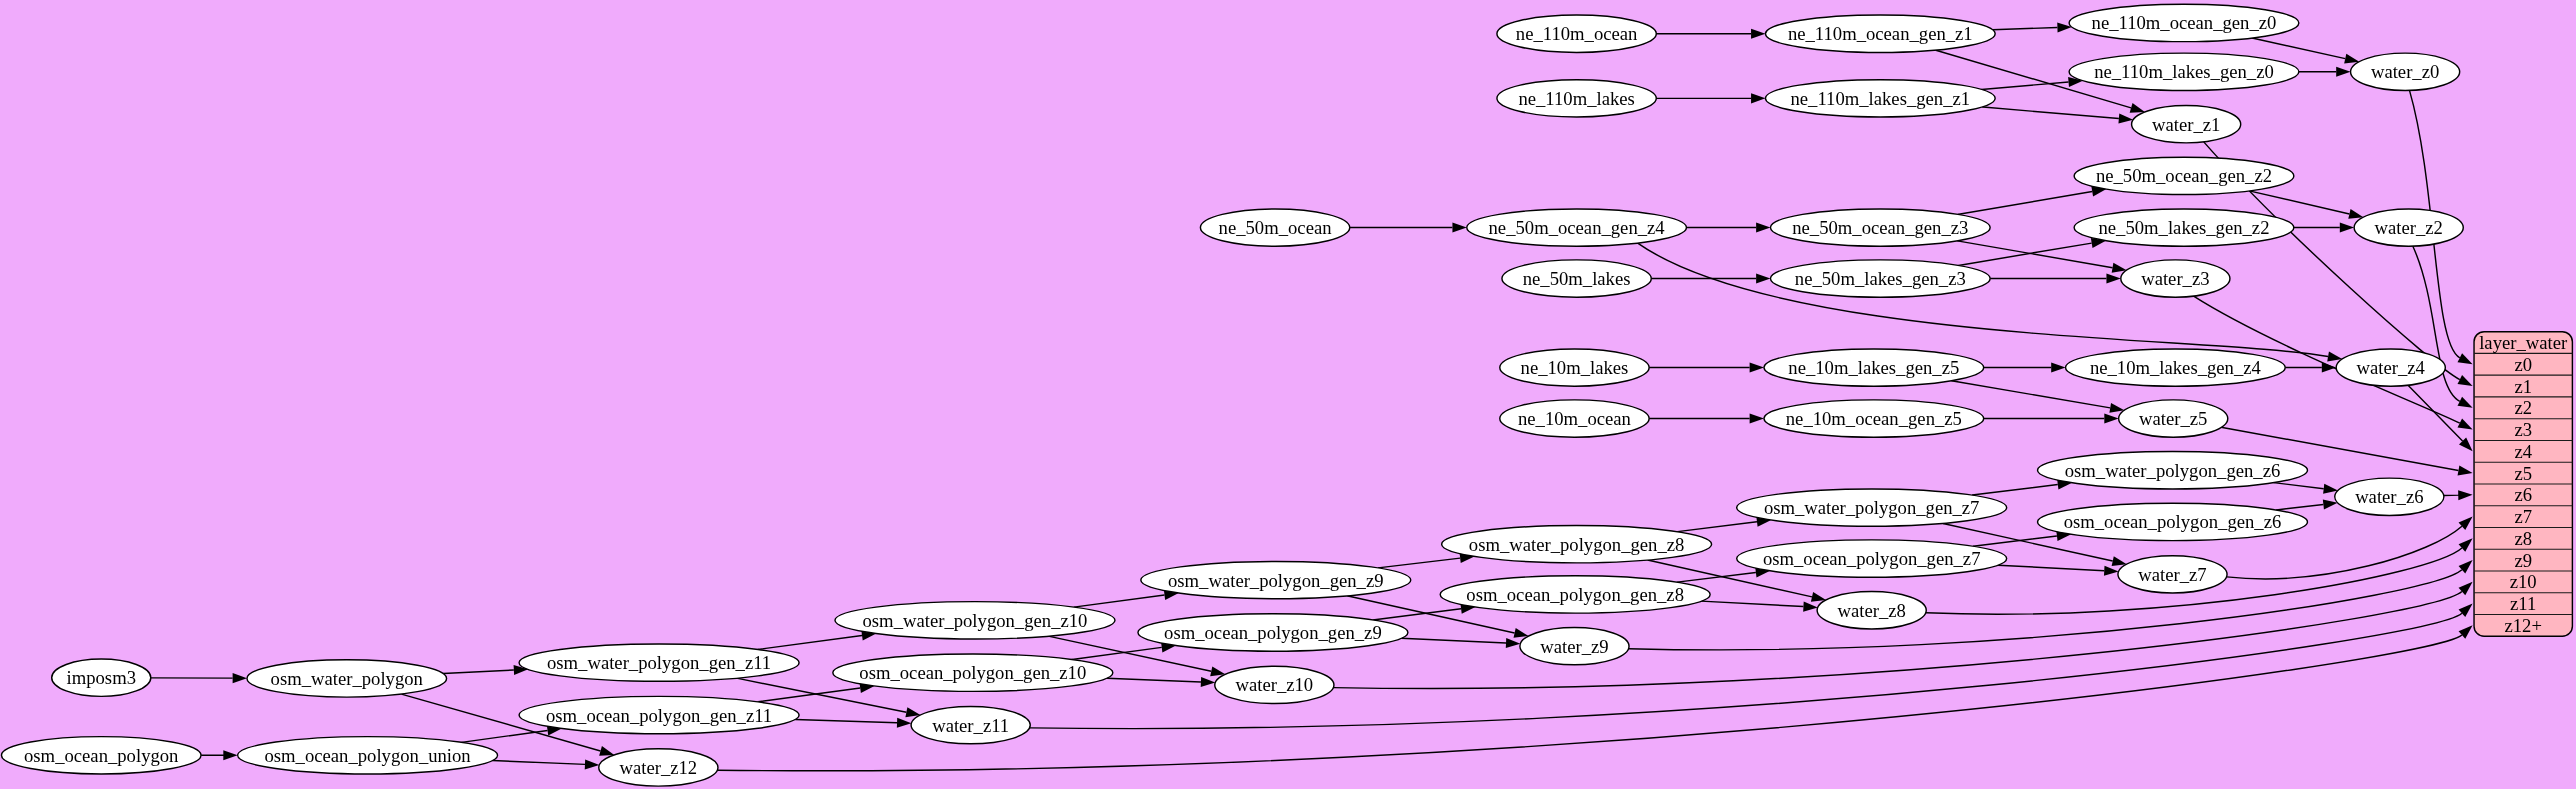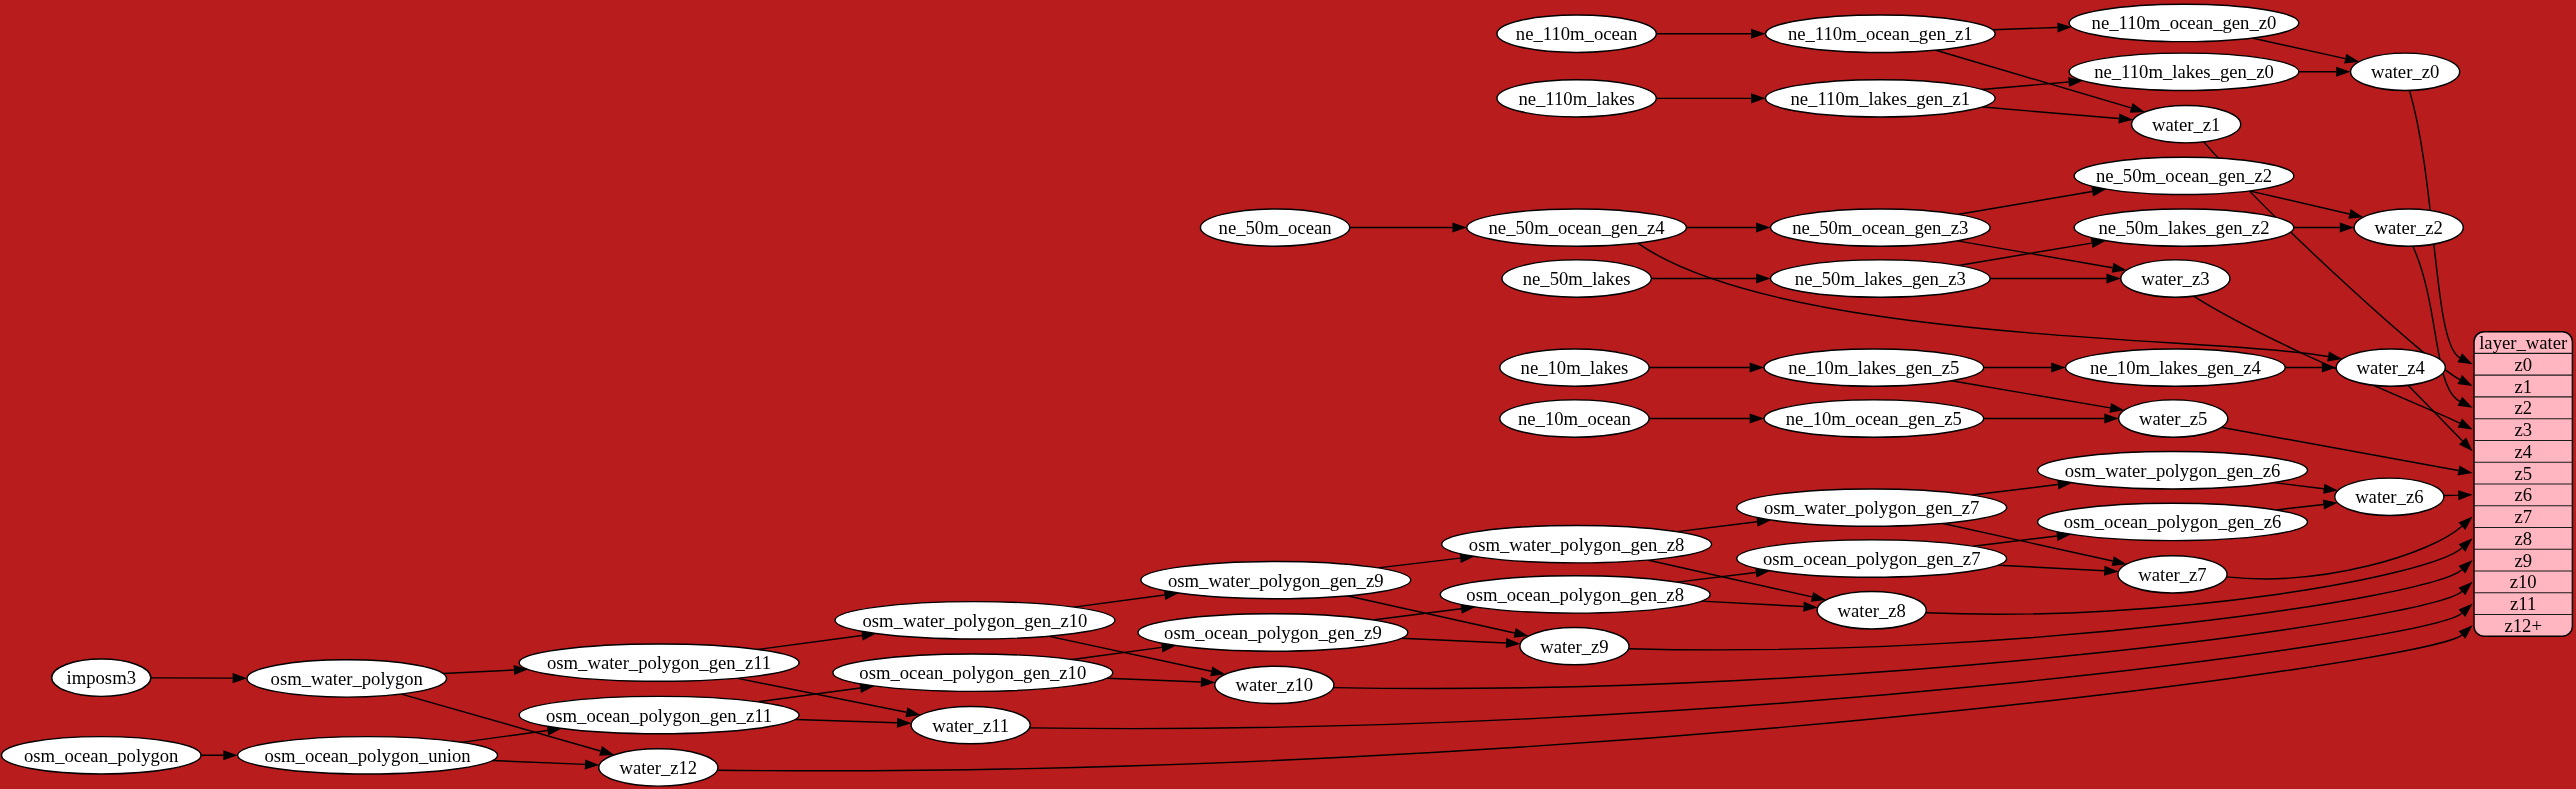--- a/index.html
+++ b/index.html
@@ -1,16 +1,16 @@
 <!DOCTYPE html>
 <html style="font-size:11.5px"><head>
 <meta charset="utf-8">
 <style>
   html, body { margin: 0; padding: 0; background: #ffffff; }
-  .canvas { width: 100%; background: #b91c1c; }
+  .canvas { width: 100%; background: #f0abfc; }
   svg { display: block; width: 100%; height: auto; font-family: "Liberation Serif", serif; }
   .node-ellipse { fill: #ffffff; stroke: #000000; stroke-width: 2; }
   .edge-path { fill: none; stroke: #000000; stroke-width: 2; }
   .arrow-head { fill: #000000; stroke: none; }
   .node-label { font-size: 26px; fill: #000000; text-anchor: middle; }
   .table-label { font-size: 26px; fill: #000000; text-anchor: middle; }
   .table-outline { stroke: #000000; stroke-width: 2; }
   .table-divider { stroke: #1a1a1a; stroke-width: 1.6; }
 </style>
 </head>

